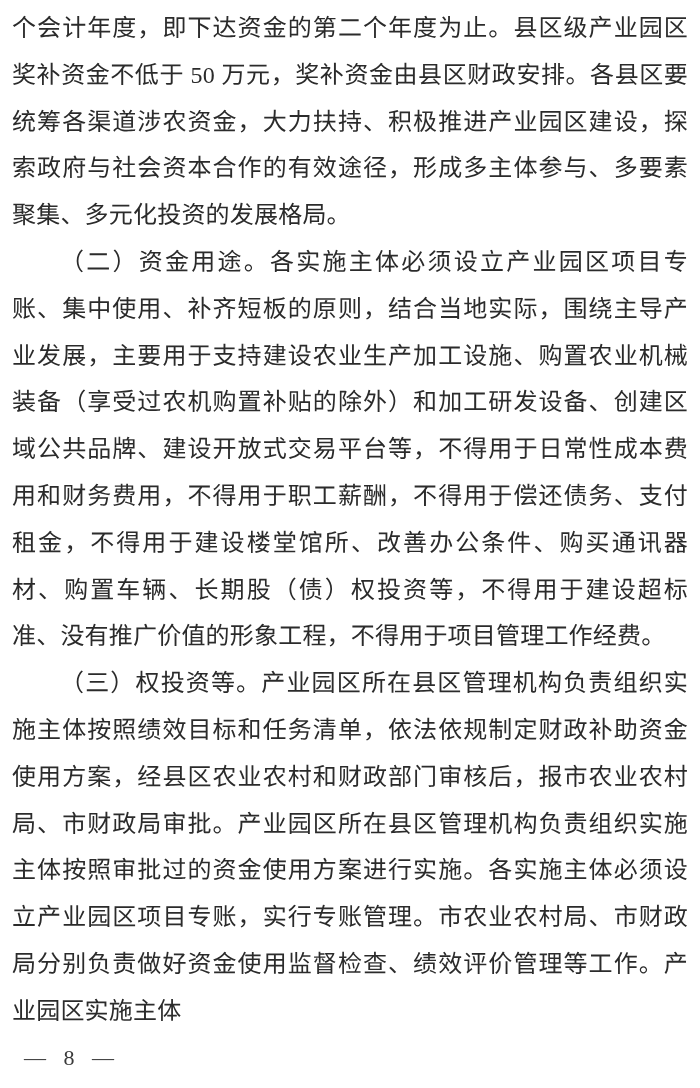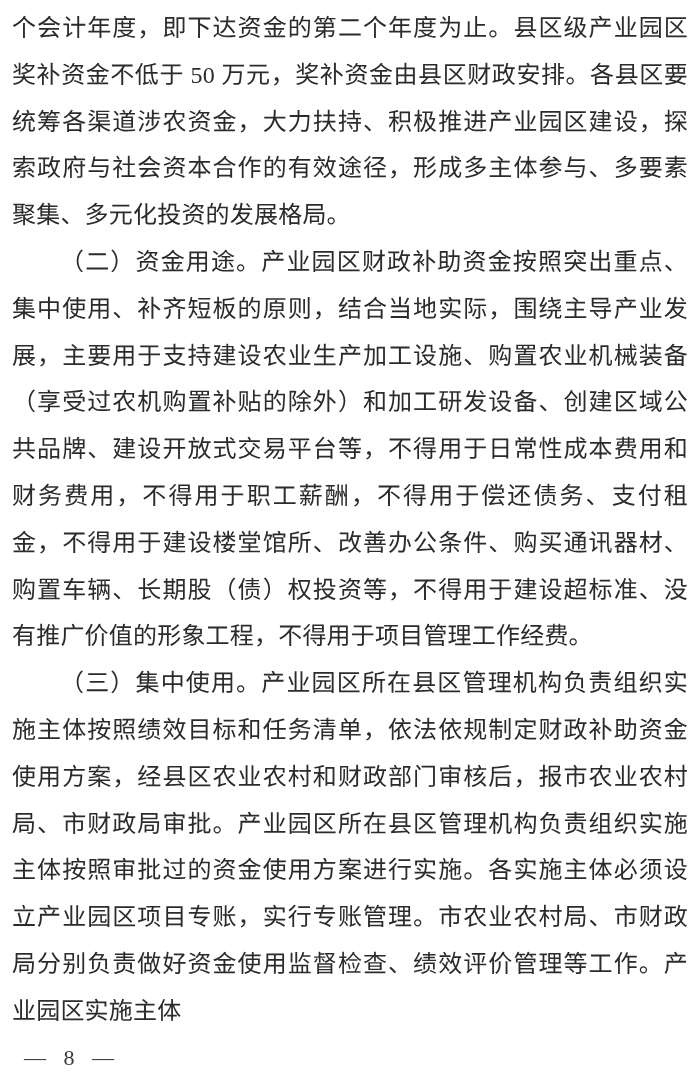--- a/index.html
+++ b/index.html
@@ -42,19 +42,19 @@
     text-align: left;
   }
 </style>
 </head>
 <body>
 
 <div class="page">
 
   <p class="para"><span>个会计年度，即下达资金的第二个年度为止。县区级产业园区奖补资金不低于 50 万元，奖补资金由县区财政安排。各县区要统筹各渠道涉农资金，大力扶持、积极推进产业园区建设，探索政府与社会资本合作的有效途径，形成多主体参与、多要素聚集、多元化投资的发展格局。</span></p>
 
-  <p class="para indent"><span class="section-heading">（二）资金用途。</span><span>产业园区财政补助资金按照突出重点、集中使用、补齐短板的原则，结合当地实际，围绕主导产业发展，主要用于支持建设农业生产加工设施、购置农业机械装备（享受过农机购置补贴的除外）和加工研发设备、创建区域公共品牌、建设开放式交易平台等，不得用于日常性成本费用和财务费用，不得用于职工薪酬，不得用于偿还债务、支付租金，不得用于建设楼堂馆所、改善办公条件、购买通讯器材、购置车辆、长期股（债）权投资等，不得用于建设超标准、没有推广价值的形象工程，不得用于项目管理工作经费。</span></p>
+  <p class="para indent"><span class="section-heading">（二）资金用途。</span><span>各实施主体必须设立产业园区项目专账、集中使用、补齐短板的原则，结合当地实际，围绕主导产业发展，主要用于支持建设农业生产加工设施、购置农业机械装备（享受过农机购置补贴的除外）和加工研发设备、创建区域公共品牌、建设开放式交易平台等，不得用于日常性成本费用和财务费用，不得用于职工薪酬，不得用于偿还债务、支付租金，不得用于建设楼堂馆所、改善办公条件、购买通讯器材、购置车辆、长期股（债）权投资等，不得用于建设超标准、没有推广价值的形象工程，不得用于项目管理工作经费。</span></p>
 
-  <p class="para indent"><span class="section-heading">（三）集中使用。</span><span>产业园区所在县区管理机构负责组织实施主体按照绩效目标和任务清单，依法依规制定财政补助资金使用方案，经县区农业农村和财政部门审核后，报市农业农村局、市财政局审批。产业园区所在县区管理机构负责组织实施主体按照审批过的资金使用方案进行实施。各实施主体必须设立产业园区项目专账，实行专账管理。市农业农村局、市财政局分别负责做好资金使用监督检查、绩效评价管理等工作。产业园区实施主体</span></p>
+  <p class="para indent"><span class="section-heading">（三）权投资等。</span><span>产业园区所在县区管理机构负责组织实施主体按照绩效目标和任务清单，依法依规制定财政补助资金使用方案，经县区农业农村和财政部门审核后，报市农业农村局、市财政局审批。产业园区所在县区管理机构负责组织实施主体按照审批过的资金使用方案进行实施。各实施主体必须设立产业园区项目专账，实行专账管理。市农业农村局、市财政局分别负责做好资金使用监督检查、绩效评价管理等工作。产业园区实施主体</span></p>
 
   <div class="page-number">— 8 —</div>
 
 </div>
 
 </body></html>

